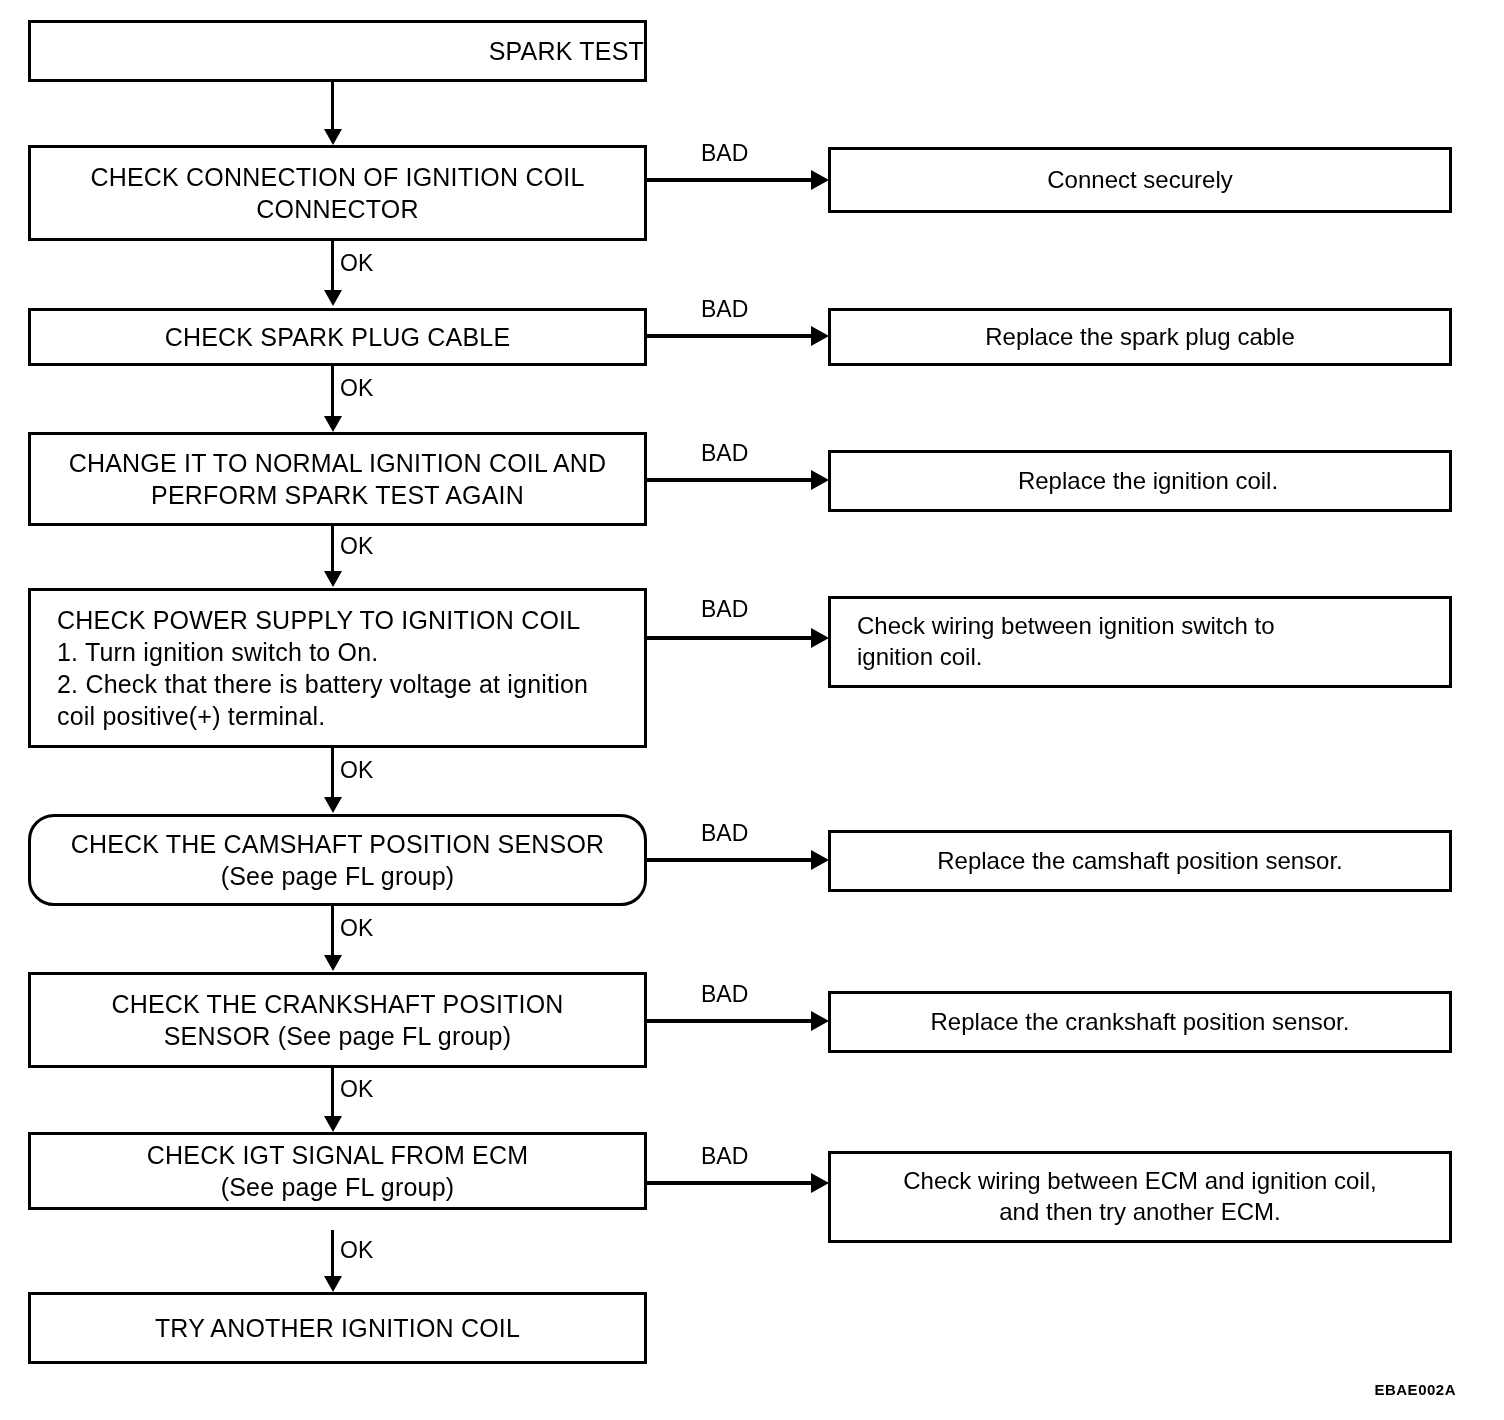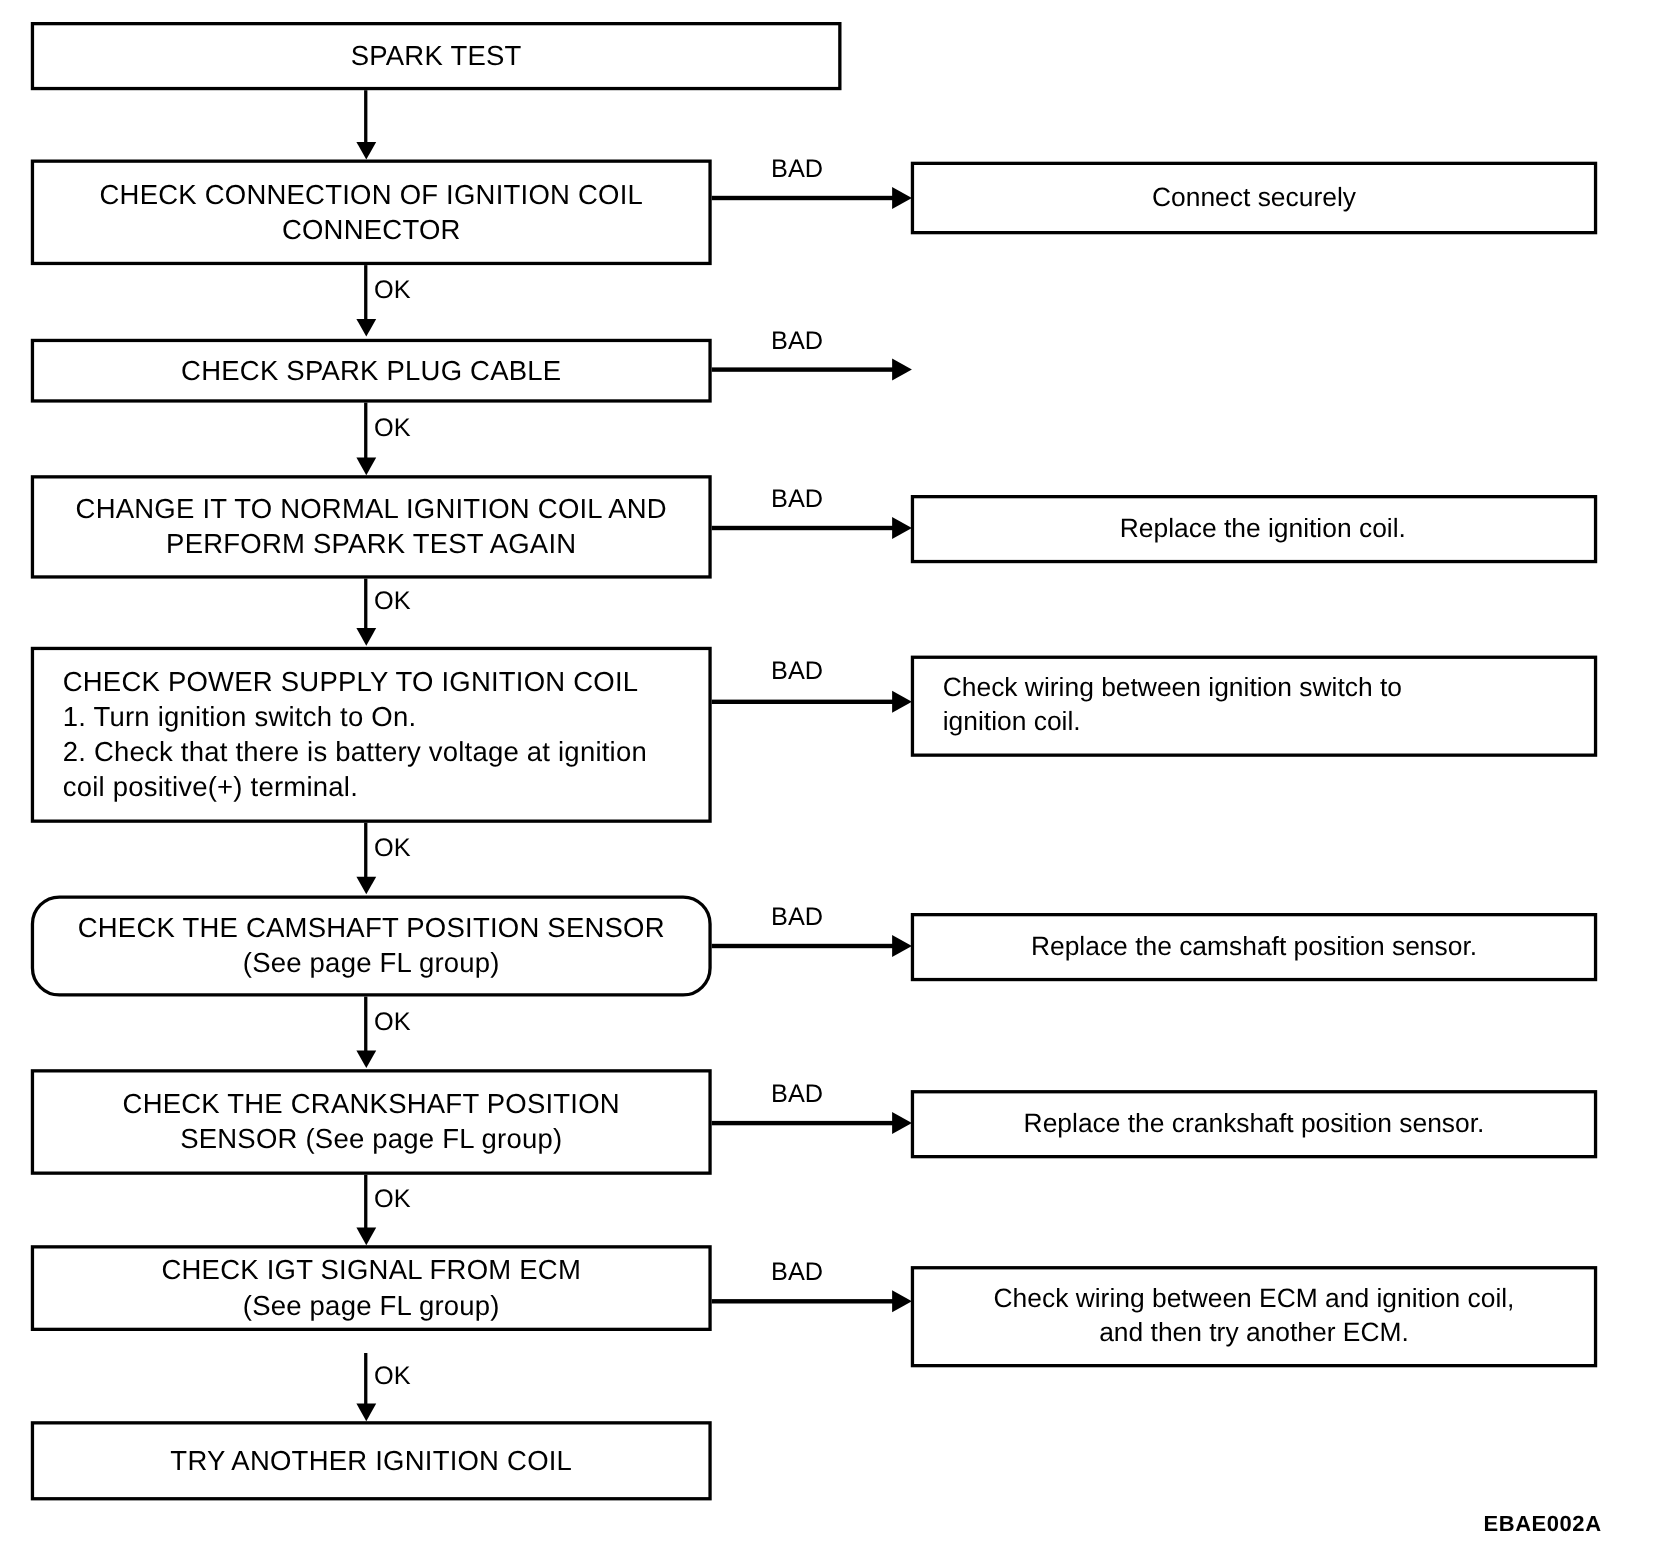--- a/index.html
+++ b/index.html
@@ -80,33 +80,33 @@
   .hlabel {
     position: absolute;
     font-size: 23px;
     color: #000000;
     font-family: "Liberation Sans", sans-serif;
   }
   #figure-code {
     position: absolute;
     right: 48px;
     bottom: 22px;
-    font-size: 20px;
+    font-size: 15px;
     font-weight: bold;
     letter-spacing: 0.5px;
     color: #000000;
     font-family: "Liberation Sans", sans-serif;
   }
 </style>
 </head>
 <body>
 
 <div id="page">
 
-  <div class="box left" style="left:28px; top:20px; width:737px; height:62px;">
+  <div class="box left" style="left:28px; top:20px; width:619px; height:62px;text-align:right;">
     <span class="inner">SPARK TEST</span>
   </div>
 
   <div class="box left" style="left:28px; top:308px; width:619px; height:58px;">
     <span class="inner">CHECK SPARK PLUG CABLE</span>
   </div>
 
   <div class="box left" style="left:28px; top:145px; width:619px; height:96px;">
     <span class="inner">CHECK CONNECTION OF IGNITION COIL
 CONNECTOR</span>
@@ -140,20 +140,23 @@
   </div>
 
   <div class="box left" style="left:28px; top:1292px; width:619px; height:72px;justify-content:center;">
     <span class="inner">TRY ANOTHER IGNITION COIL</span>
   </div>
 
   <div class="box right" style="left:828px; top:147px; width:624px; height:66px;">
     <span class="inner">Connect securely</span>
   </div>
 
+  <div class="box right" style="left:828px; top:308px; width:624px; height:58px;">
+    <span class="inner">Replace the spark plug cable</span>
+  </div>
 
   <div class="box right" style="left:828px; top:450px; width:624px; height:62px;padding-left:16px;">
     <span class="inner">Replace the ignition coil.</span>
   </div>
 
   <div class="box right left-align" style="left:828px; top:596px; width:624px; height:92px;">
     <span class="inner">Check wiring between ignition switch to
 ignition coil.</span>
   </div>
 

